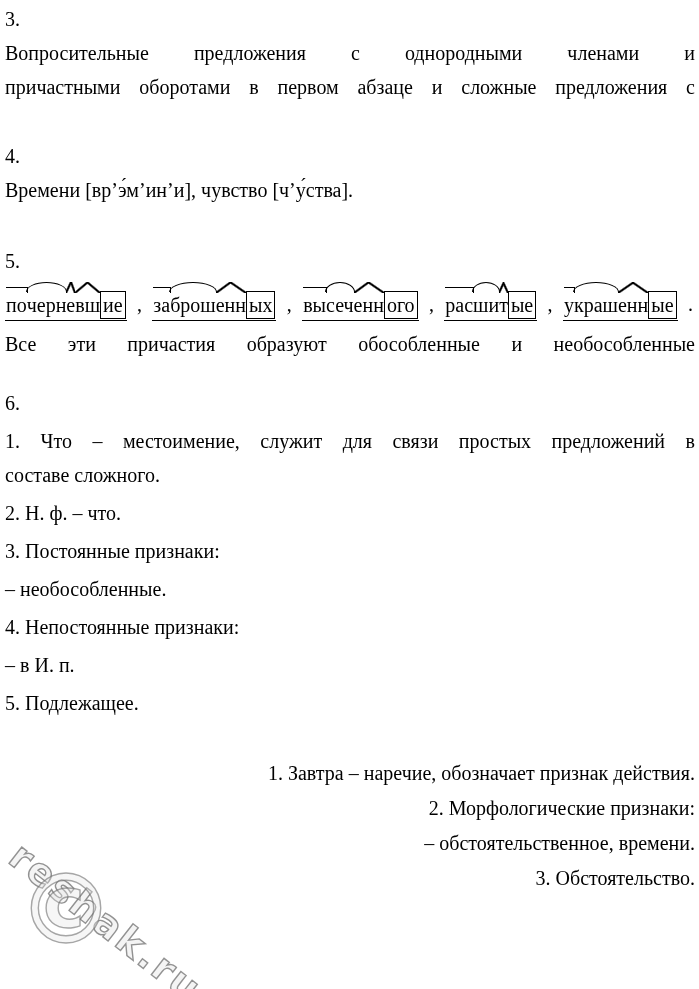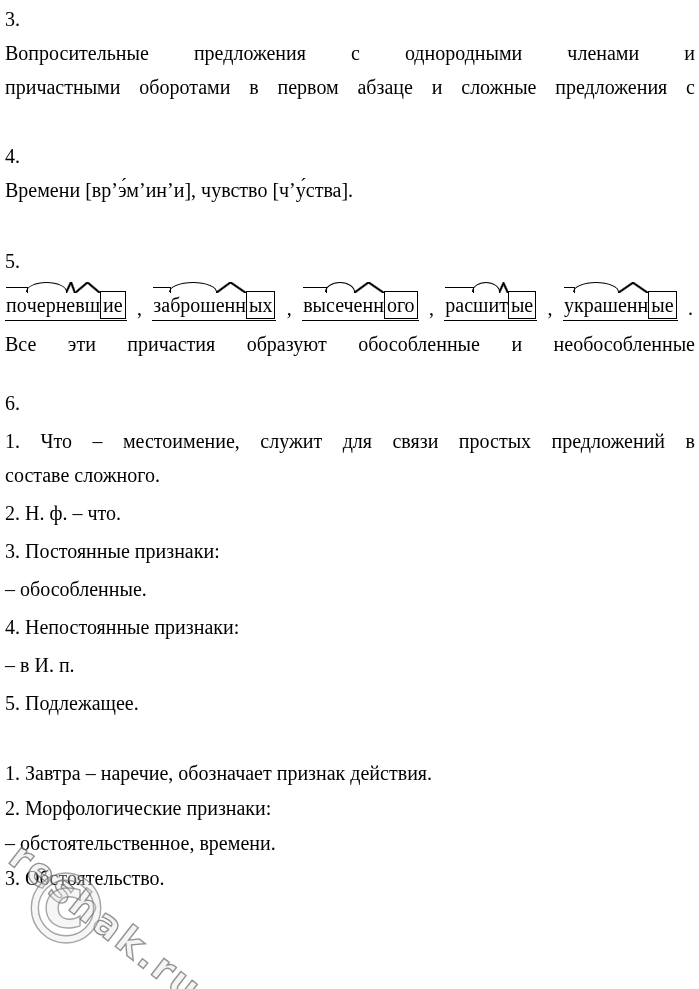--- a/index.html
+++ b/index.html
@@ -14,25 +14,25 @@
 
   p { margin:0; line-height:34px; }
   .num { line-height:33px; }
   .jl { text-align:justify; text-align-last:justify; }
 
   #sec4 { margin-top:36px; }
   #sec5 { margin-top:38px; }
   #sec6 { margin-top:26px; }
   #sec7 { margin-top:36px; }
   #sec6 p { margin-bottom:4px; }
-  #sec7 p { margin-bottom:1px; }
+  #sec7 p { margin-bottom:1px;text-align:right; }
 
   
   .wordrow {
-    display:flex; justify-content:space-between; align-items:flex-end;
+    display:flex; justify-content:space-between; align-items:flex-start;
     padding-top:13px; line-height:26px; margin-bottom:6px;
     white-space:nowrap;
   }
   .word { display:inline-block; border-bottom:1.4px solid #000; padding:0 1px 1px 1px; }
   .m { position:relative; display:inline-block; }
   .m:empty { display:none; }
   
   .pfx::before {
     content:""; position:absolute; left:0; right:-1px; top:-5px; height:5px;
     border-top:1.4px solid #000; border-right:1.4px solid #000;
@@ -116,21 +116,21 @@
 
     <p class="jl">Все эти причастия образуют обособленные и необособленные</p>
   </div>
 
   <div id="sec6">
     <p class="num">6.</p>
     <p class="jl" style="margin-bottom:0">1. Что – местоимение, служит для связи простых предложений в</p>
     <p>составе сложного.</p>
     <p>2. Н. ф. – что.</p>
     <p>3. Постоянные признаки:</p>
-    <p>– обособленные.</p>
+    <p>– необособленные.</p>
     <p>4. Непостоянные признаки:</p>
     <p>– в И. п.</p>
     <p>5. Подлежащее.</p>
   </div>
 
   <div id="sec7">
     <p>1. Завтра – наречие, обозначает признак действия.</p>
     <p>2. Морфологические признаки:</p>
     <p>– обстоятельственное, времени.</p>
     <p>3. Обстоятельство.</p>

